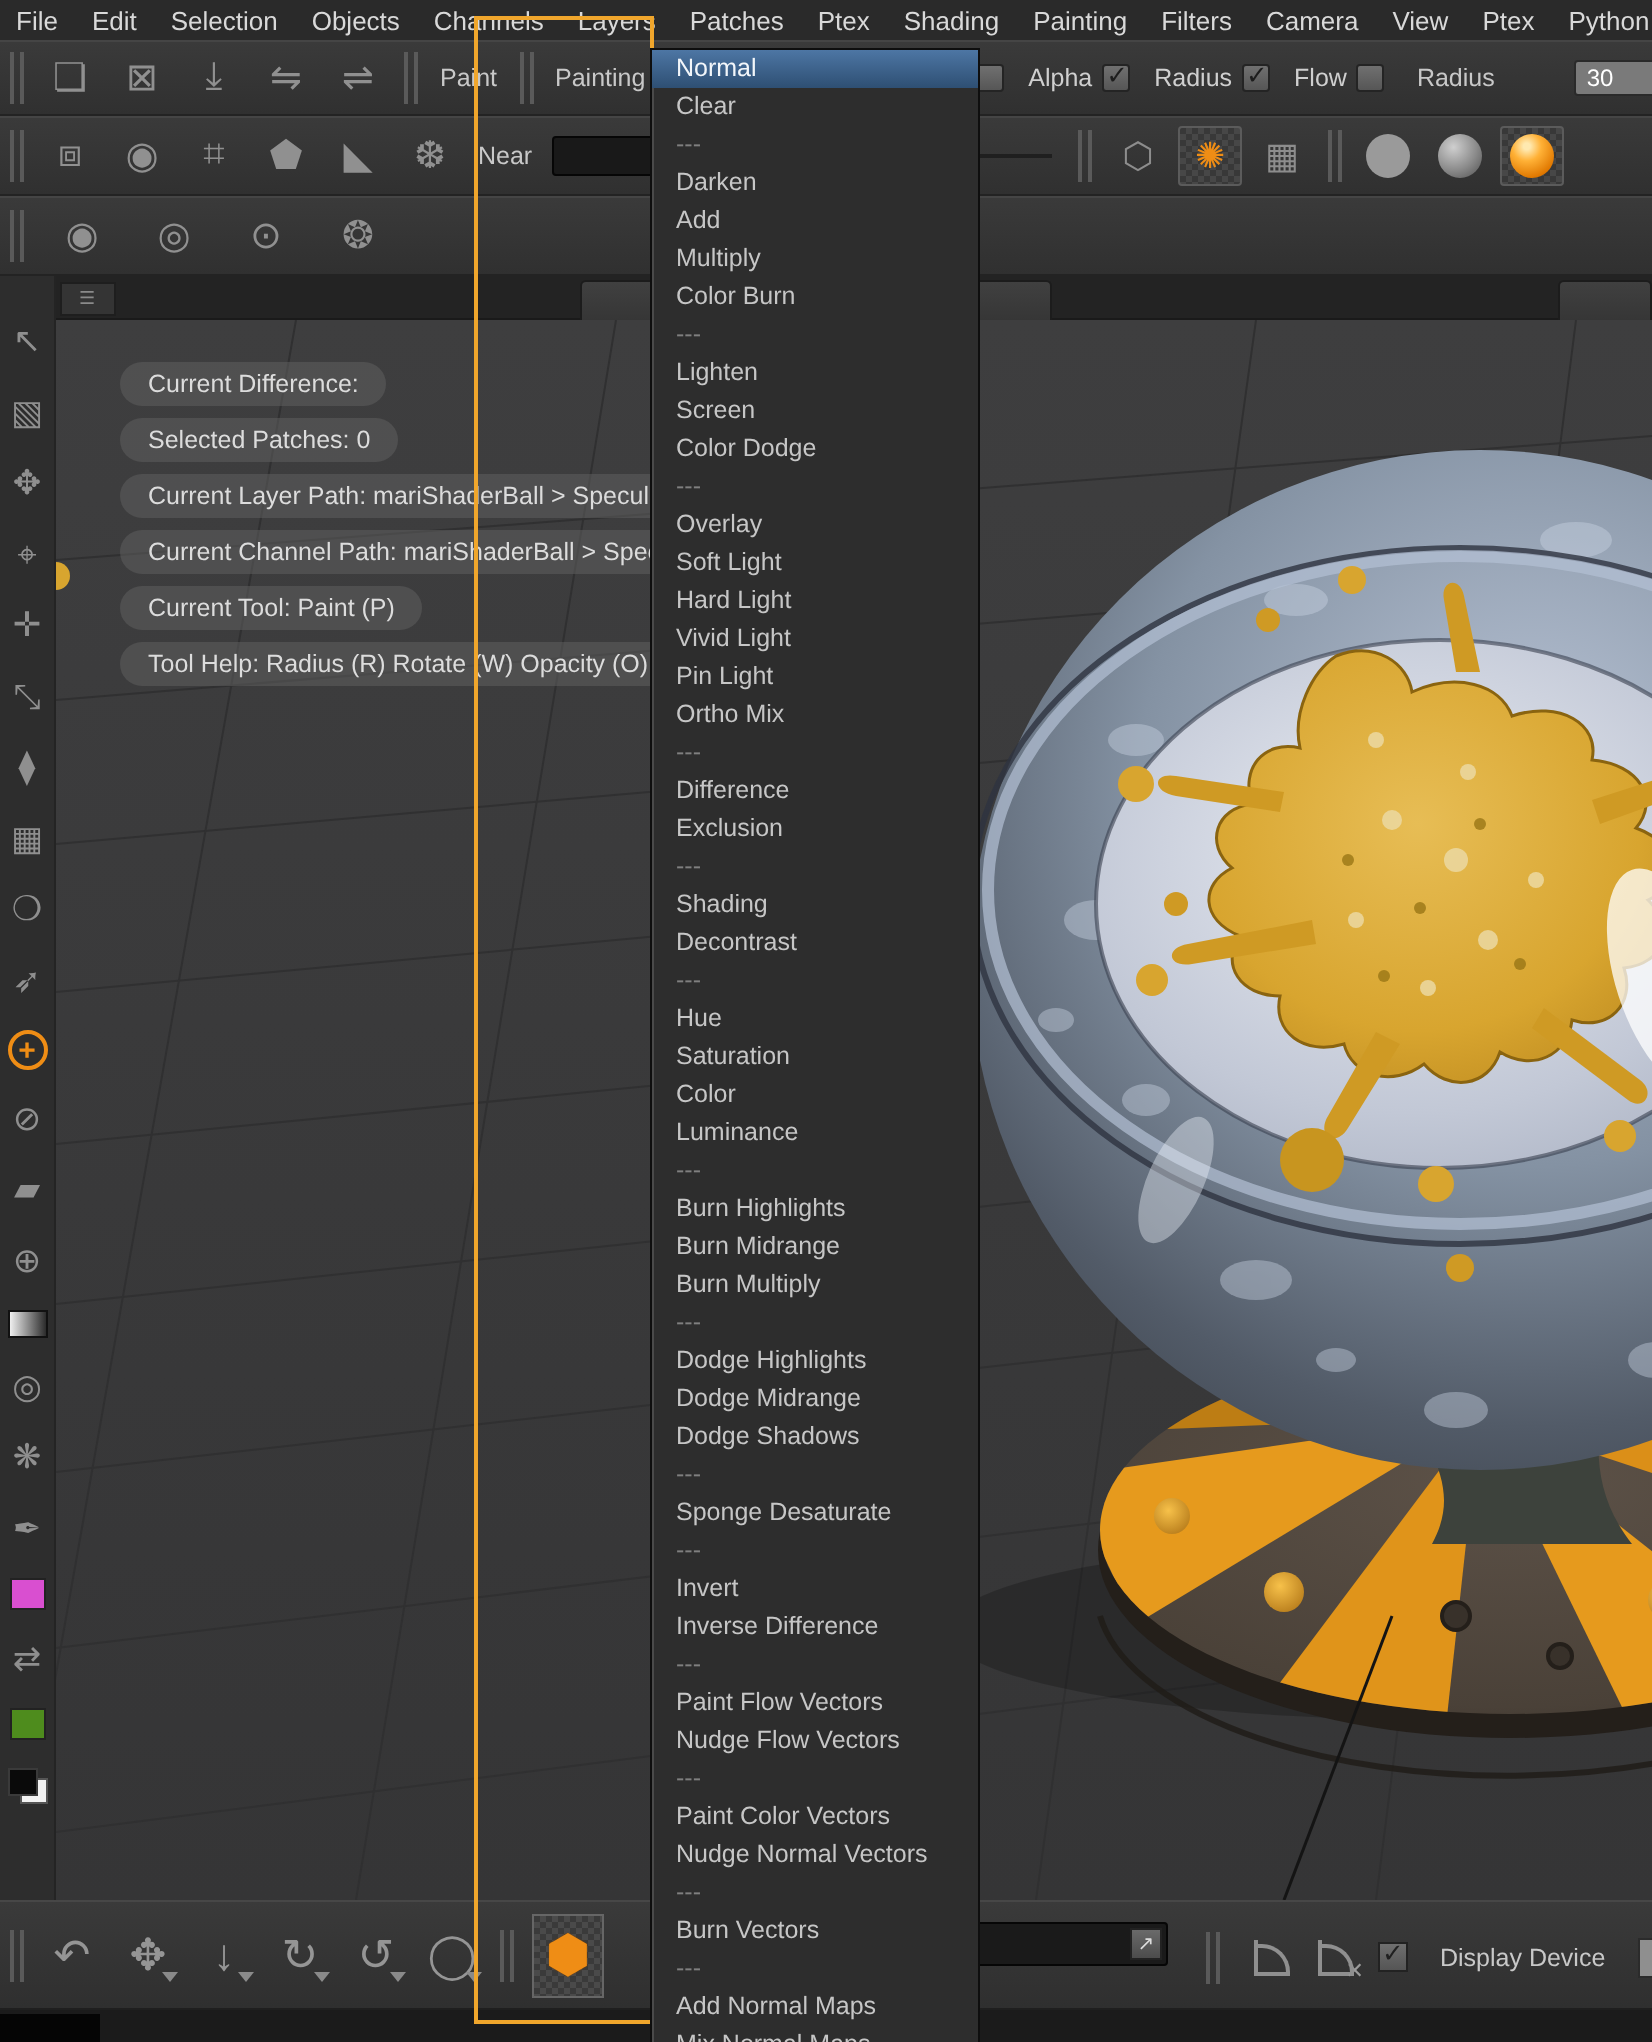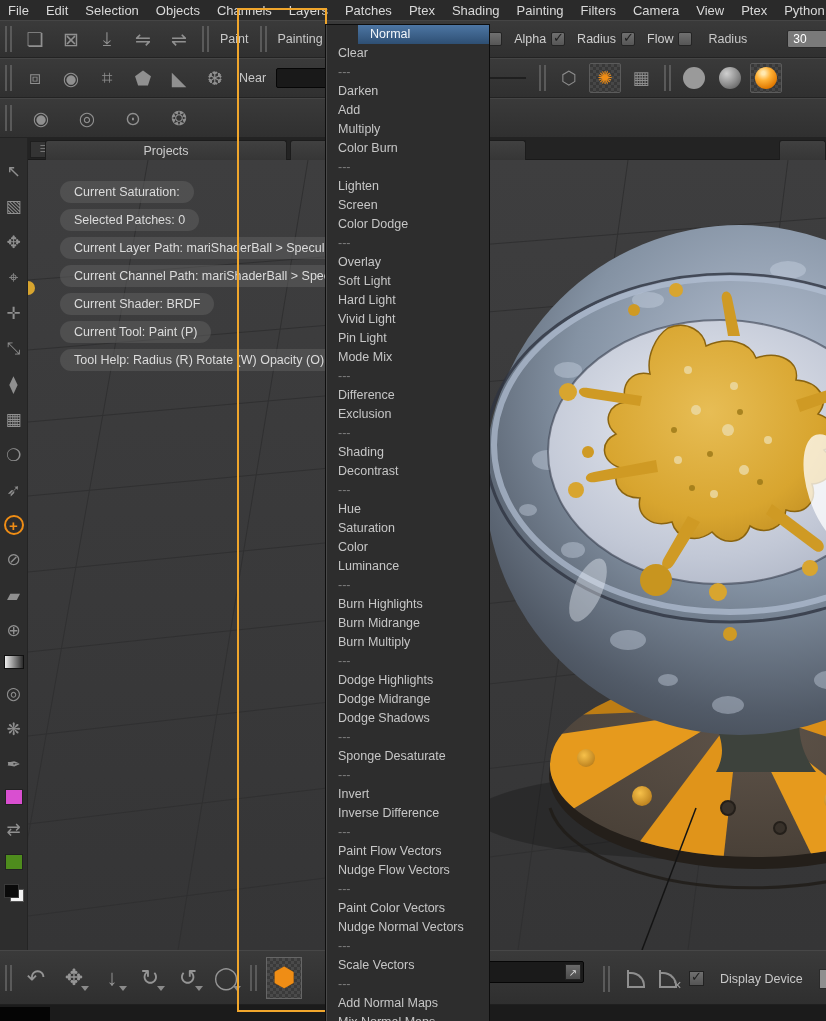--- a/index.html
+++ b/index.html
@@ -73,21 +73,21 @@
   .hud{position:absolute;left:32px;top:21px;display:flex;flex-direction:column;gap:6px;align-items:flex-start;}
   .pill{background:rgba(98,98,98,0.5);border-radius:11px;height:22px;line-height:22px;
     padding:0 14px;color:#dcdcdc;white-space:nowrap;font-size:12.5px;}
   
   .focus-outline{position:absolute;left:237px;top:8px;width:90px;height:1004px;
     border:2px solid #f0a62c;z-index:50;pointer-events:none;}
   
   .dropdown{position:absolute;left:326px;top:25px;width:163px;height:996px;z-index:100;
     background:#2d2d2d;box-shadow:0 0 0 1px #0e0e0e, inset 1px 0 0 #4a4a4a;overflow:hidden;}
   .dd-item{height:19px;line-height:19px;padding-left:12px;color:#c6c6c6;font-size:12.5px;white-space:nowrap;}
-  .dd-item.selected{background:linear-gradient(#4d76a4,#2e4f73);color:#f2f6fa;margin-left:32px;}
+  .dd-item.selected{background:linear-gradient(#4d76a4,#2e4f73);color:#f2f6fa;}
   .dd-item.sep-item{color:#7f7f7f;}
   
   .bottombar{position:absolute;left:0;top:950px;width:826px;height:55px;
     background:linear-gradient(#3a3a3a,#2f2f2f);border-top:1px solid #474747;border-bottom:1px solid #1f1f1f;
     display:flex;align-items:center;overflow:hidden;}
   .bbtn{width:34px;height:34px;display:flex;align-items:center;justify-content:center;
     color:#959595;font-size:22px;position:relative;margin:0 2px;}
   .bbtn.has-caret::after{content:"";position:absolute;right:2px;bottom:4px;
     border-left:4px solid transparent;border-right:4px solid transparent;border-top:5px solid #8a8a8a;}
   .hexbtn{width:36px;height:42px;display:flex;align-items:center;justify-content:center;
@@ -228,23 +228,20 @@
 
     <span class="tbtn">◉</span>
         <span class="tbtn">◎</span>
         <span class="tbtn">⊙</span>
         <span class="tbtn">❂</span>
       </span>
   </div>
 
   <div class="tabbar">
     <span class="panel-handle">☰</span>
-    <div class="tab" style="left:45px;width:242px;">
-        <span>Projects</span>
-      </div>
     <div class="tab" style="left:290px;width:236px;">
         <span></span>
       </div>
     <div class="tab" style="left:779px;width:47px;">
         <span></span>
       </div>
   </div>
 
   <div class="toolcol">
 
@@ -425,25 +422,24 @@
 
         <ellipse cx="806" cy="330" rx="26" ry="58" fill="#ffffff" opacity="0.75" transform="rotate(-18 806 330)"></ellipse>
         <ellipse cx="560" cy="430" rx="14" ry="34" fill="#eef3fa" opacity="0.4" transform="rotate(24 560 430)"></ellipse>
 
         <line x1="668" y1="648" x2="614" y2="790" stroke="#141414" stroke-width="1.5"></line>
       </g>
     </svg>
 
     <div class="hud">
 
-    <div class="pill">Current Saturation:</div>
+    <div class="pill">Current Difference:</div>
         <div class="pill">Selected Patches: 0</div>
         <div class="pill">Current Layer Path: mariShaderBall &gt; Specular &gt; Dirt [</div>
         <div class="pill">Current Channel Path: mariShaderBall &gt; Specular</div>
-        <div class="pill">Current Shader: BRDF</div>
         <div class="pill">Current Tool: Paint (P)</div>
         <div class="pill">Tool Help:    Radius (R)   Rotate (W)   Opacity (O)   Squ</div>
       </div>
   </div>
 
   <div class="bottombar">
     <span class="grip"></span>
     <span style="display:flex;">
 
     <span class="bbtn">↶</span>
@@ -489,21 +485,21 @@
       <div class="dd-item sep-item">---</div>
       <div class="dd-item">Lighten</div>
       <div class="dd-item">Screen</div>
       <div class="dd-item">Color Dodge</div>
       <div class="dd-item sep-item">---</div>
       <div class="dd-item">Overlay</div>
       <div class="dd-item">Soft Light</div>
       <div class="dd-item">Hard Light</div>
       <div class="dd-item">Vivid Light</div>
       <div class="dd-item">Pin Light</div>
-      <div class="dd-item">Mode Mix</div>
+      <div class="dd-item">Ortho Mix</div>
       <div class="dd-item sep-item">---</div>
       <div class="dd-item">Difference</div>
       <div class="dd-item">Exclusion</div>
       <div class="dd-item sep-item">---</div>
       <div class="dd-item">Shading</div>
       <div class="dd-item">Decontrast</div>
       <div class="dd-item sep-item">---</div>
       <div class="dd-item">Hue</div>
       <div class="dd-item">Saturation</div>
       <div class="dd-item">Color</div>
@@ -521,19 +517,19 @@
       <div class="dd-item sep-item">---</div>
       <div class="dd-item">Invert</div>
       <div class="dd-item">Inverse Difference</div>
       <div class="dd-item sep-item">---</div>
       <div class="dd-item">Paint Flow Vectors</div>
       <div class="dd-item">Nudge Flow Vectors</div>
       <div class="dd-item sep-item">---</div>
       <div class="dd-item">Paint Color Vectors</div>
       <div class="dd-item">Nudge Normal Vectors</div>
       <div class="dd-item sep-item">---</div>
-      <div class="dd-item">Scale Vectors</div>
+      <div class="dd-item">Burn Vectors</div>
       <div class="dd-item sep-item">---</div>
       <div class="dd-item">Add Normal Maps</div>
       <div class="dd-item">Mix Normal Maps</div>
     </div>
 
 </div>
 
 </body></html>

